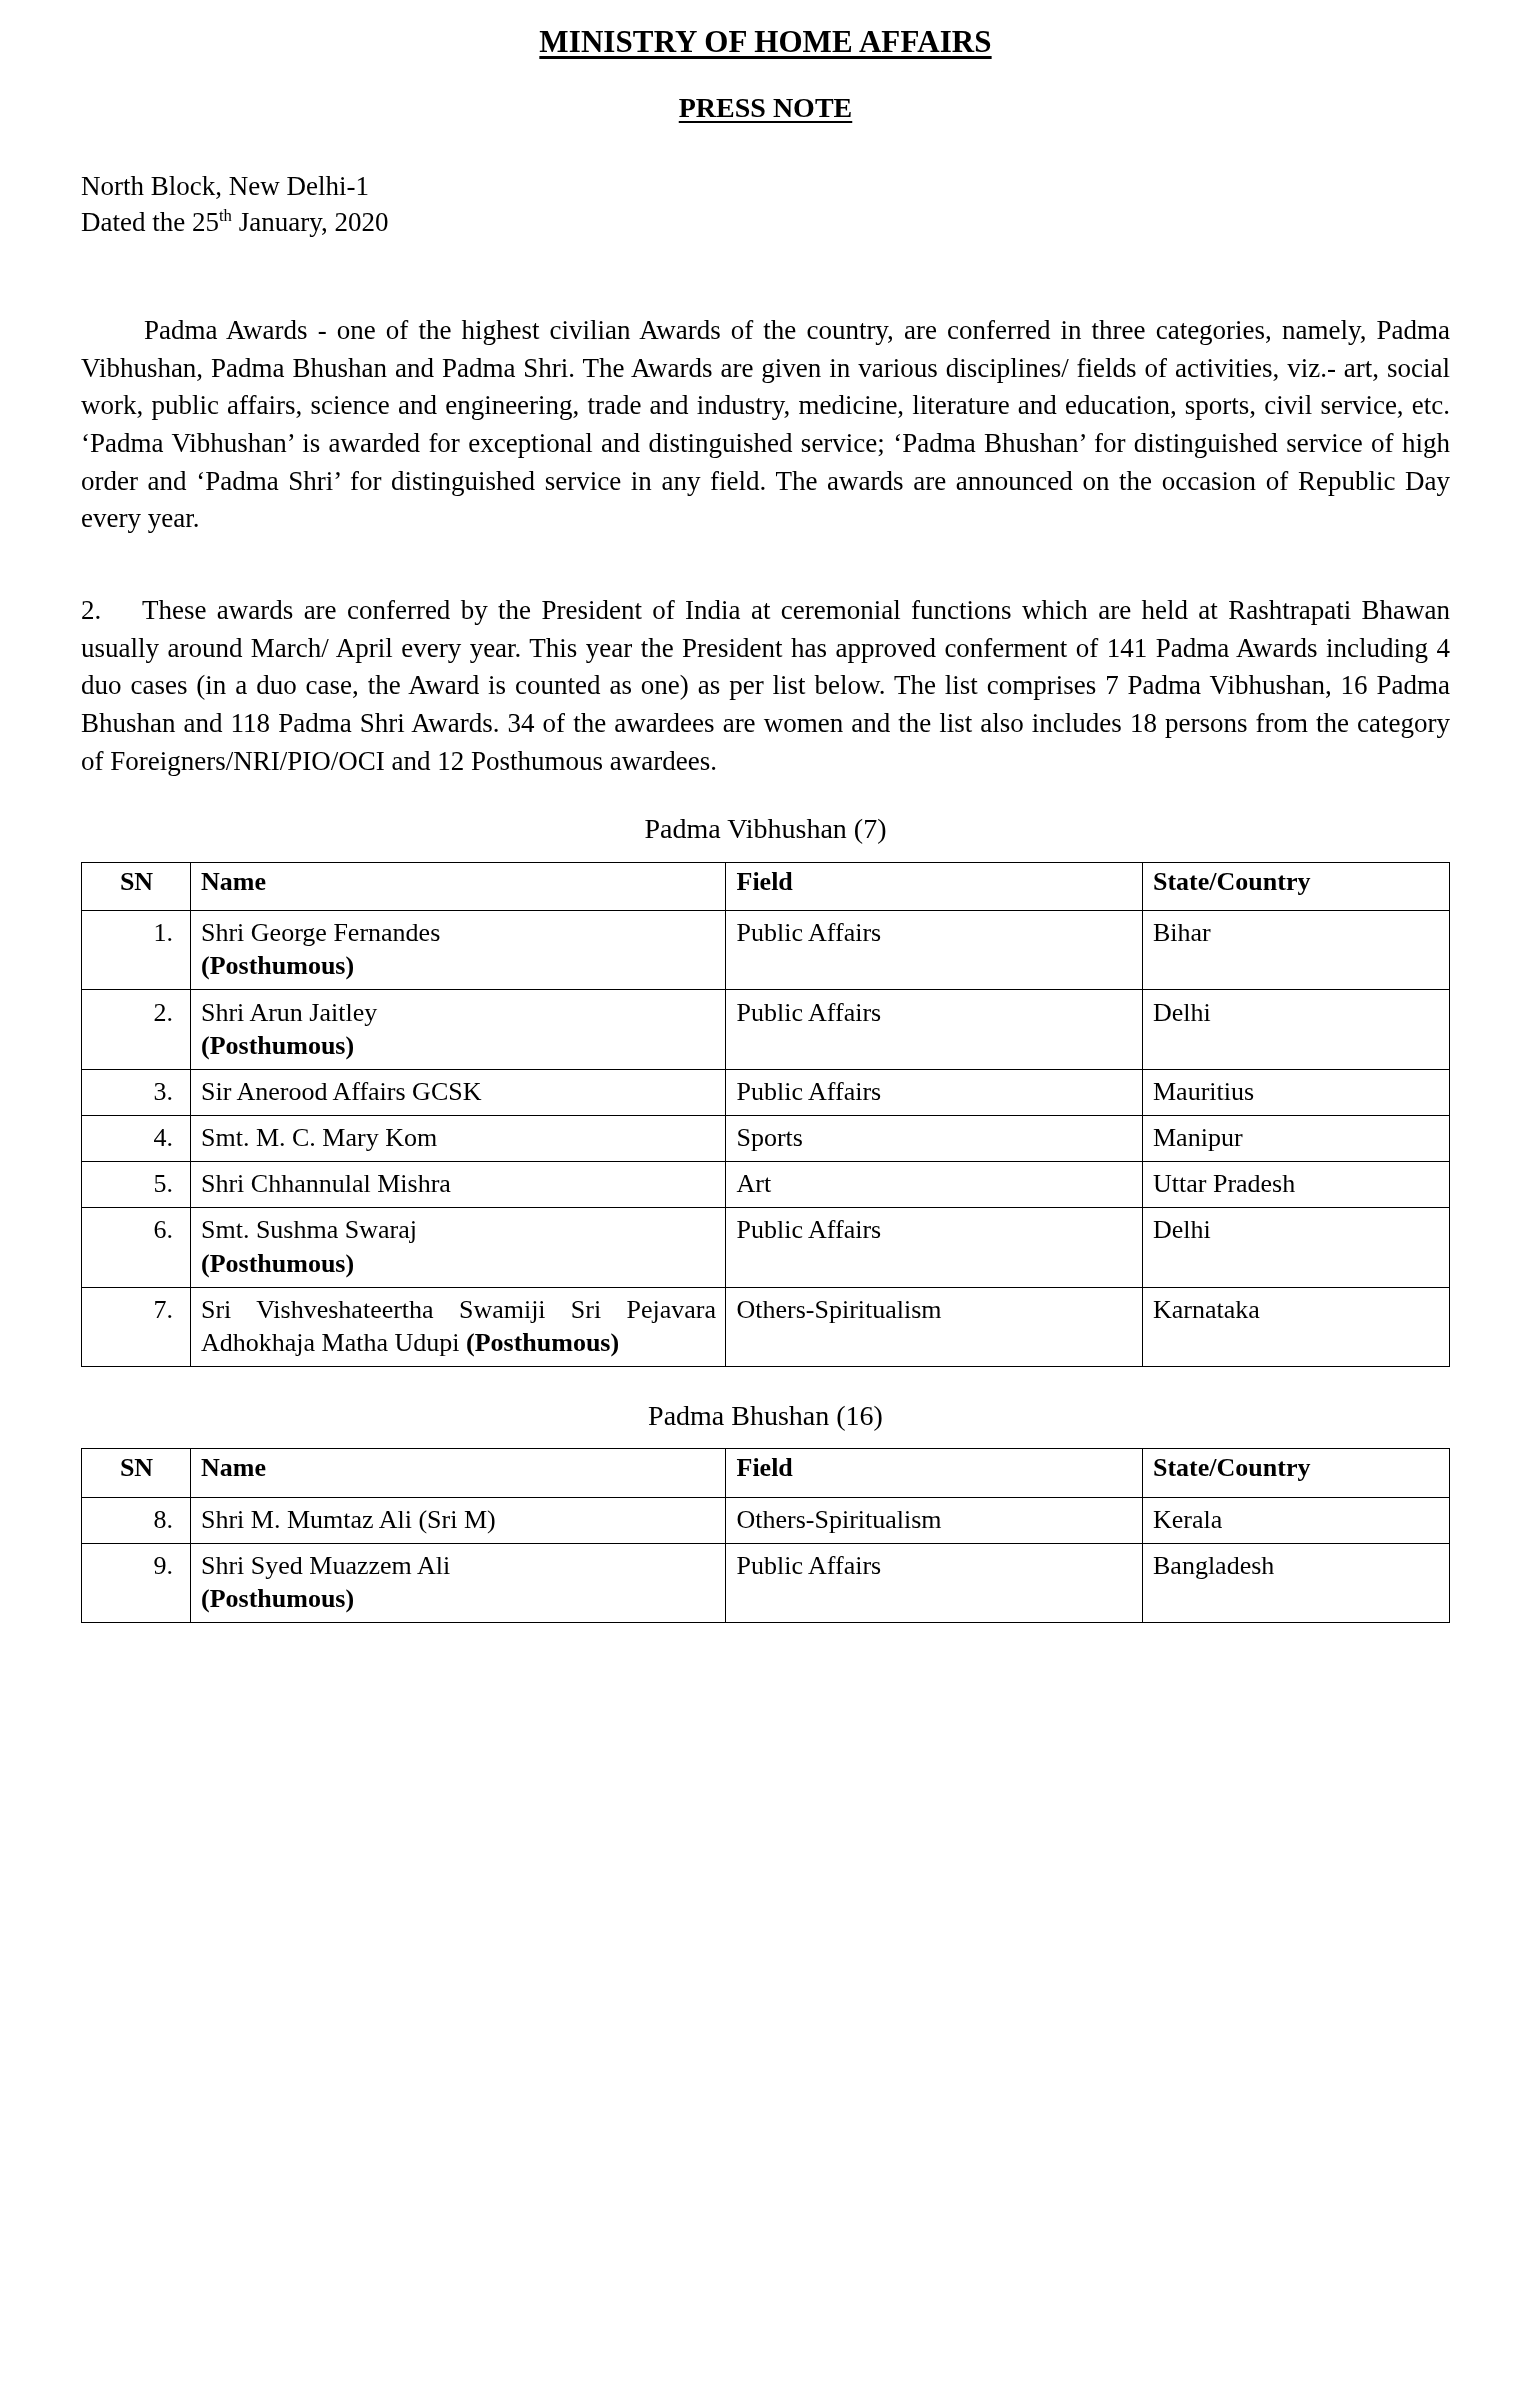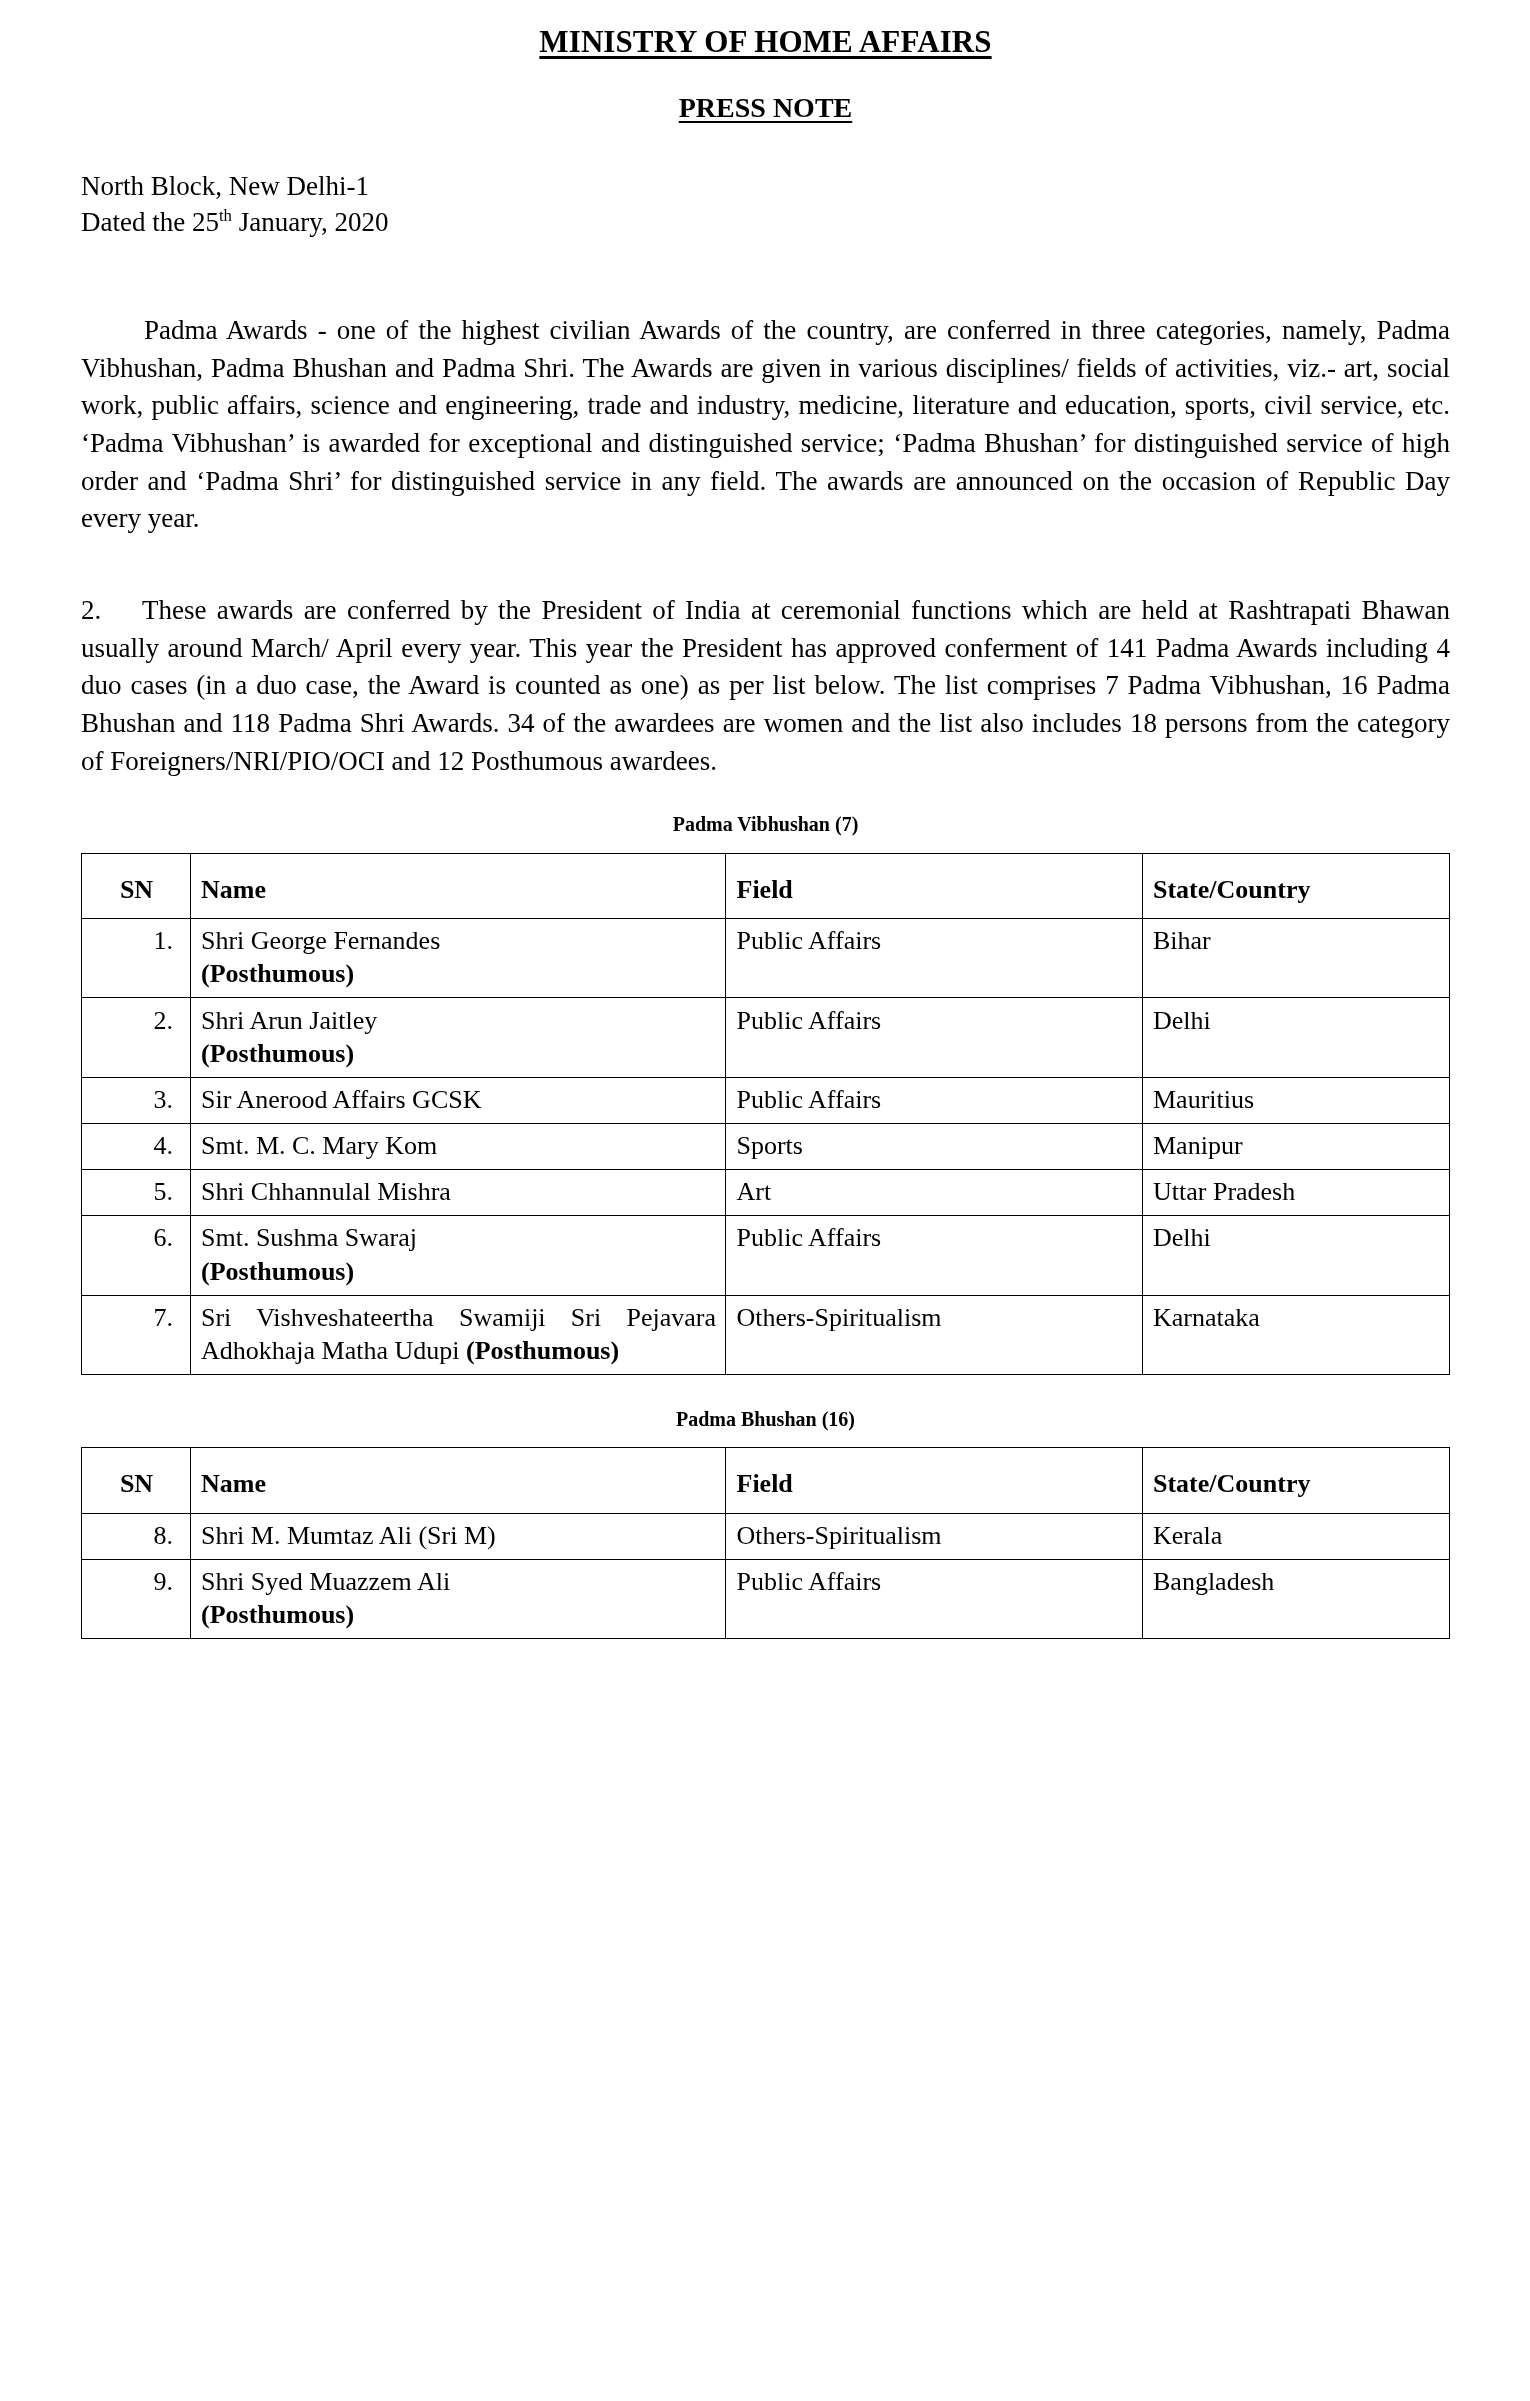--- a/index.html
+++ b/index.html
@@ -64,40 +64,40 @@
   }
   .para2 {
     margin-top: 54px;
   }
   .para2 .num {
     display: inline-block;
     width: 61px;
   }
   .section-heading {
     text-align: center;
-    font-weight: bold;
-    font-size: 20px;
+    font-weight: normal;
+    font-size: 28px;
     margin: 33px 0 16.4px 0;
   }
   table.awards {
     border-collapse: collapse;
     width: 100%;
     table-layout: fixed;
     font-size: 26px;
   }
   table.awards th, table.awards td {
     border: 1.5px solid #000000;
     padding: 5.2px 9px 6.7px 10.5px;
     vertical-align: top;
     line-height: 1.28;
   }
   table.awards th {
     font-weight: bold;
     text-align: left;
-    padding-top: 19px;
+    padding-top: 2px;
     padding-bottom: 12px;
   }
   table.awards th.sn, table.awards td.sn {
     width: 88px;
     text-align: center;
   }
   table.awards th.sn {
     text-align: center;
   }
   table.awards td.sn {

